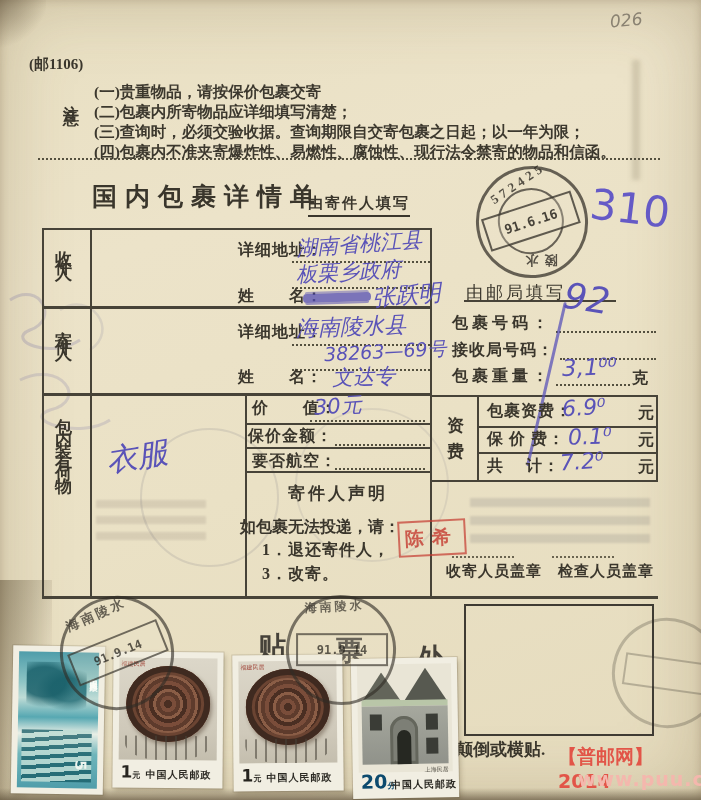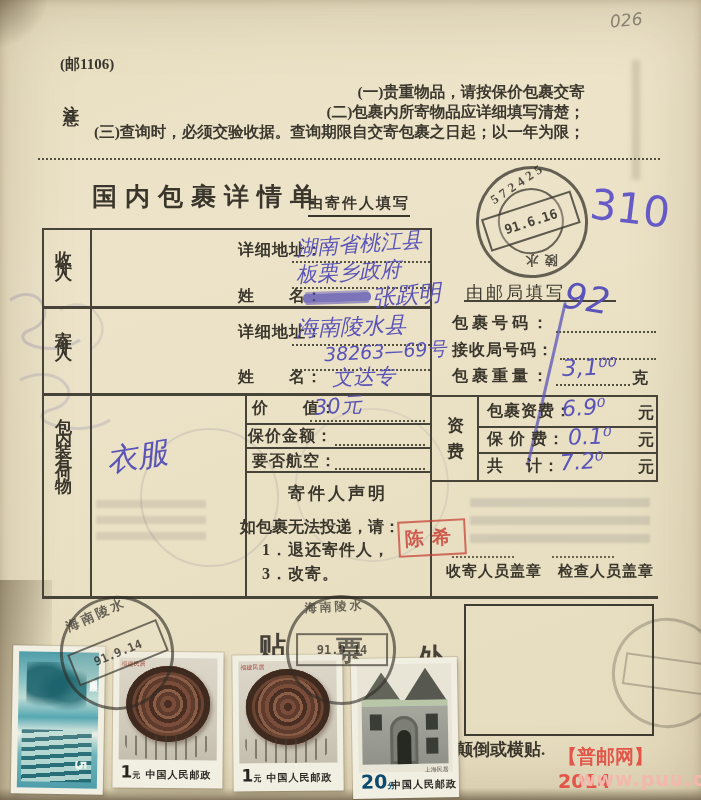--- a/index.html
+++ b/index.html
@@ -40,26 +40,27 @@
   <div class="abs bleed" style="left:470px;top:498px;width:180px;height:52px;background:repeating-linear-gradient(180deg,rgba(70,70,85,.9) 0 9px,transparent 9px 18px);"></div>
   <div class="abs bleed" style="left:96px;top:500px;width:110px;height:40px;background:repeating-linear-gradient(180deg,rgba(90,70,70,.8) 0 8px,transparent 8px 16px);"></div>
   <svg class="abs" style="left:0;top:270px;" width="160" height="200" viewBox="0 0 160 200">
     <path d="M10 30 C 40 10, 60 50, 30 60 C 5 70, 50 90, 80 70" stroke="rgba(100,95,160,.22)" stroke-width="3" fill="none"></path>
     <path d="M20 110 C 60 90, 90 130, 50 140 C 20 150, 80 170, 110 150" stroke="rgba(100,95,160,.18)" stroke-width="3" fill="none"></path>
     <path d="M60 40 C 90 20, 120 60, 90 80" stroke="rgba(110,105,150,.15)" stroke-width="2.5" fill="none"></path>
   </svg>
   <div class="abs" style="left:140px;top:428px;width:135px;height:135px;border:2.5px solid rgba(95,90,115,.14);border-radius:50%;"></div>
   <div class="abs" style="left:295px;top:408px;width:150px;height:150px;border:2.5px solid rgba(95,90,115,.11);border-radius:50%;"></div>
 
-  <div class="abs printed" style="left:60px;top:55px;font-size:15px;font-weight:bold;">(邮1106)</div>
+  <div class="abs printed" style="left:29px;top:55px;font-size:15px;font-weight:bold;">(邮1106)</div>
   <div class="abs vtext" style="left:60px;top:92px;font-size:16px;letter-spacing:5px;">注意：</div>
-  <div class="abs" style="left:94px;top:82px;text-align:right;">
+  <div class="abs" style="left:94px;top:82px;">
     <div class="note-line">(一)贵重物品，请按保价包裹交寄</div>
     <div class="note-line">(二)包裹内所寄物品应详细填写清楚；</div>
     <div class="note-line">(三)查询时，必须交验收据。查询期限自交寄包裹之日起；以一年为限；</div>
+    <div class="note-line">(四)包裹内不准夹寄爆炸性、易燃性、腐蚀性、现行法令禁寄的物品和信函。</div>
   </div>
   <div class="abs dot" style="left:38px;top:158px;width:622px;"></div>
 
   <div class="abs printed" style="left:92px;top:180px;font-size:25px;font-weight:bold;letter-spacing:8px;">国内包裹详情单</div>
   <div class="abs printed" style="left:308px;top:194px;font-size:15px;font-weight:bold;letter-spacing:2px;border-bottom:2px solid #3a362c;padding-bottom:2px;">由寄件人填写</div>
 
   <div class="abs" style="left:610px;top:10px;font-family:'DejaVu Sans',sans-serif;font-style:italic;font-size:17px;color:#8a8272;transform:rotate(-5deg);">026</div>
   <div class="abs hand" style="left:590px;top:184px;font-size:42px;color:#655ac6;transform:rotate(7deg);font-style:normal;">310</div>
 
   <div class="abs" style="left:476px;top:166px;width:112px;height:112px;transform:rotate(-8deg);">

